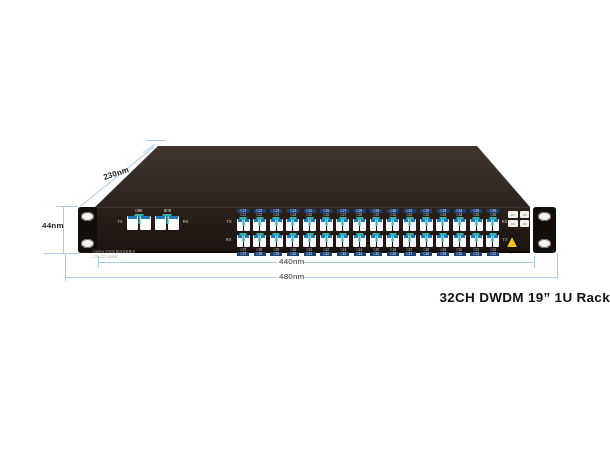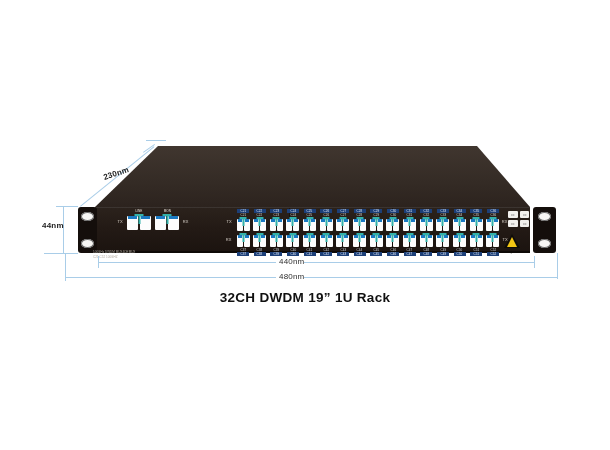--- a/index.html
+++ b/index.html
@@ -65,21 +65,21 @@
   .laser-inner{position:absolute;left:506.5px;top:237px;width:0;height:0;
     border-left:5.5px solid transparent;border-right:5.5px solid transparent;
     border-bottom:10px solid #f3c614;}
   .laser-glyph{position:absolute;left:508px;top:241px;color:#0d0b07;}
   
   .dline{position:absolute;background:#a9cde8;}
   .dtext{position:absolute;font-size:8px;color:#2e2e2e;letter-spacing:.2px;}
   .dtext.b{font-weight:bold;color:#222;}
   .depth-line{left:80px;top:206px;width:95px;height:1px;transform:rotate(-39deg);transform-origin:0 0;}
   .depth-end-slash{left:143px;top:152px;width:14px;height:1px;transform:rotate(-35deg);transform-origin:0 0;}
-  .caption{position:absolute;left:0;top:290px;width:610px;text-align:center;
+  .caption{position:absolute;left:0;top:290px;width:610px;text-align:right;
     font-weight:bold;font-size:13.5px;color:#101010;letter-spacing:.3px;}
 </style>
 </head>
 <body>
 
 <div class="stage">
 
   <div class="top-face"></div>
   <div class="front-face">
     <div class="seam" style="left:194px"></div>

